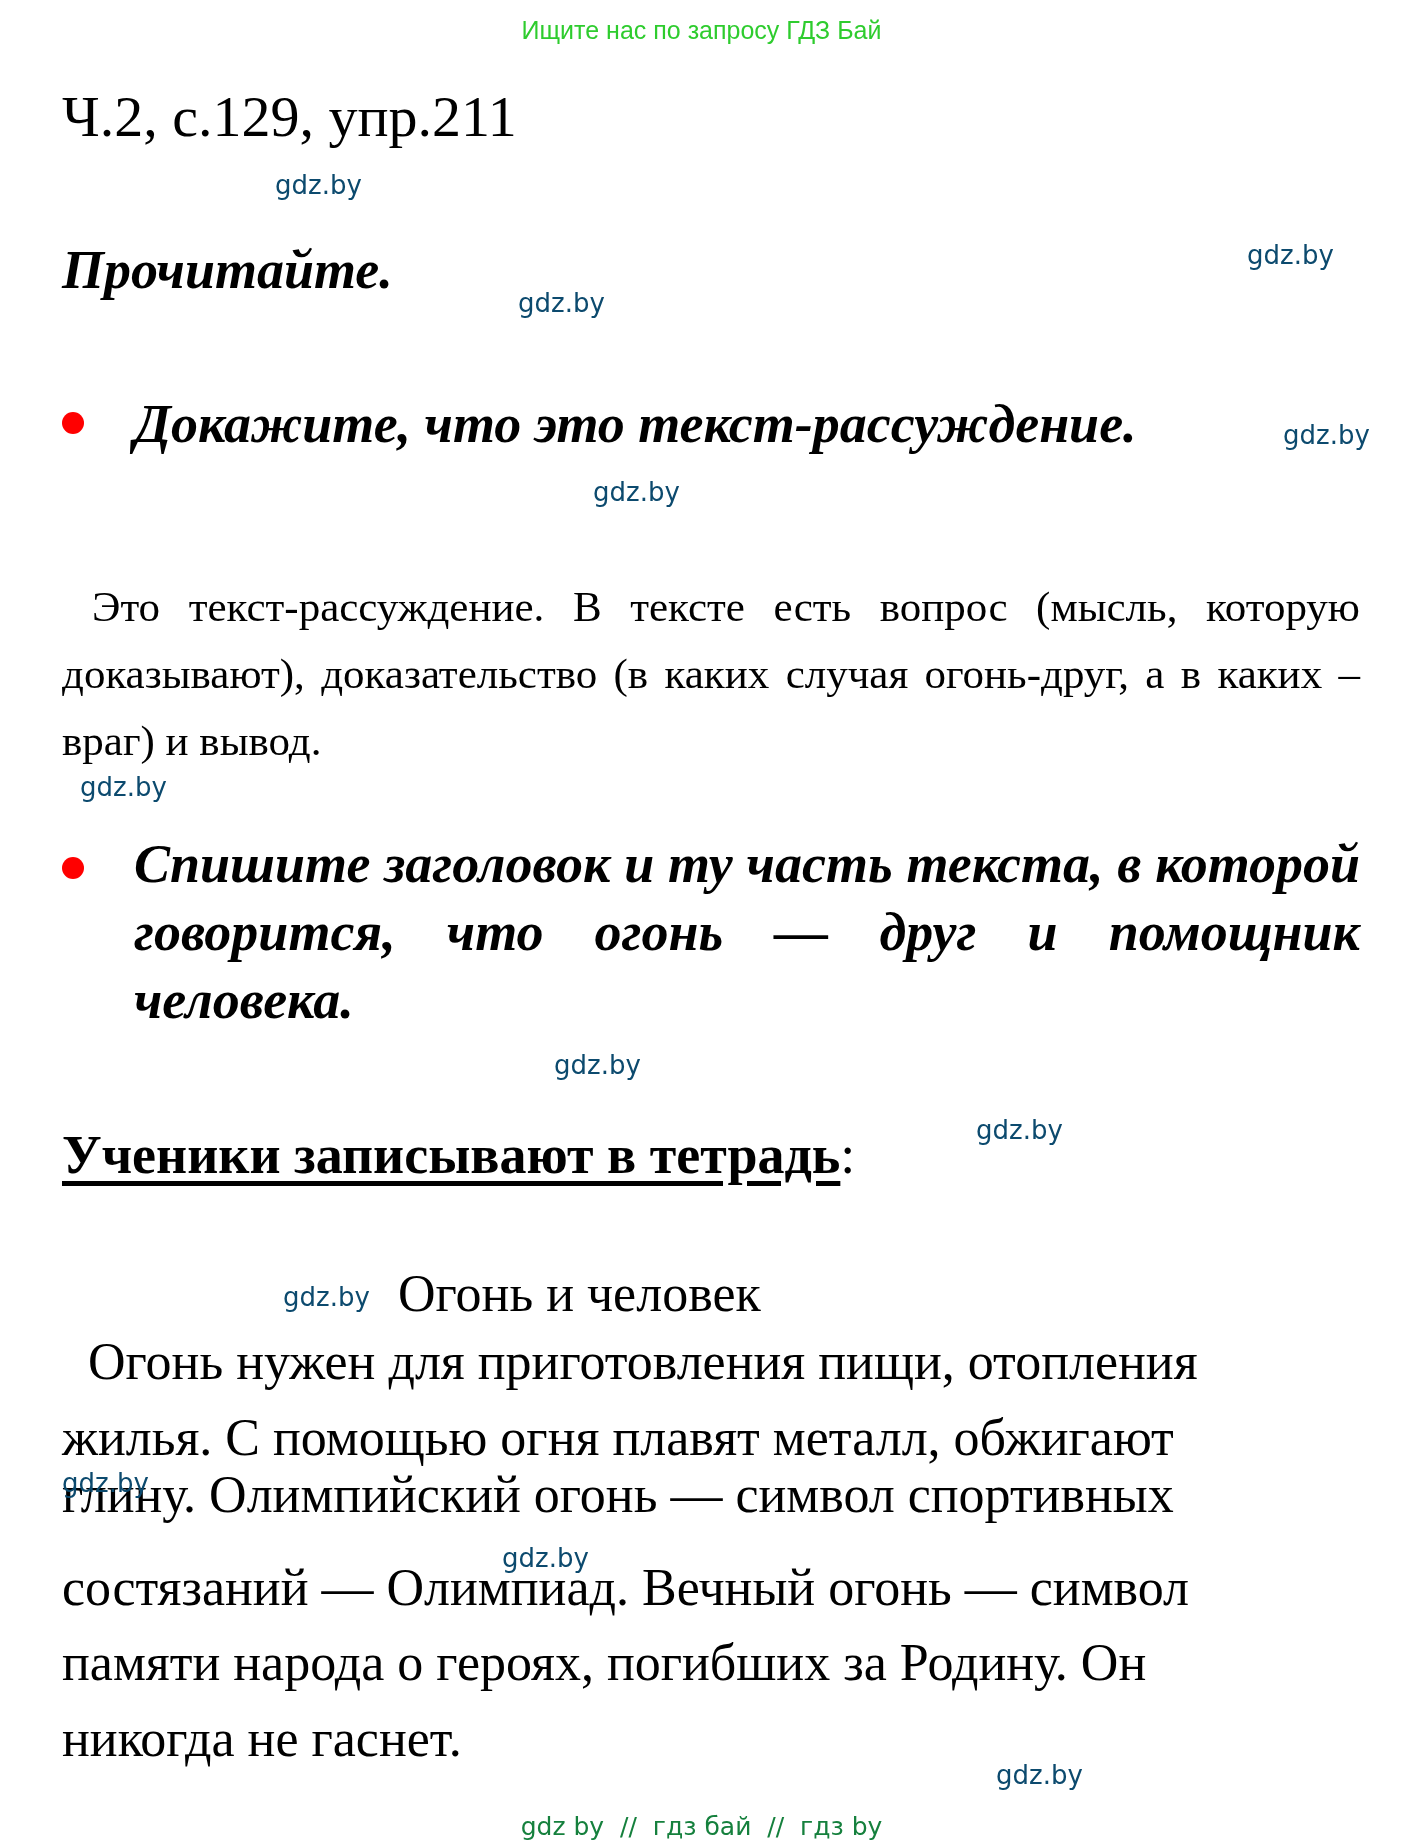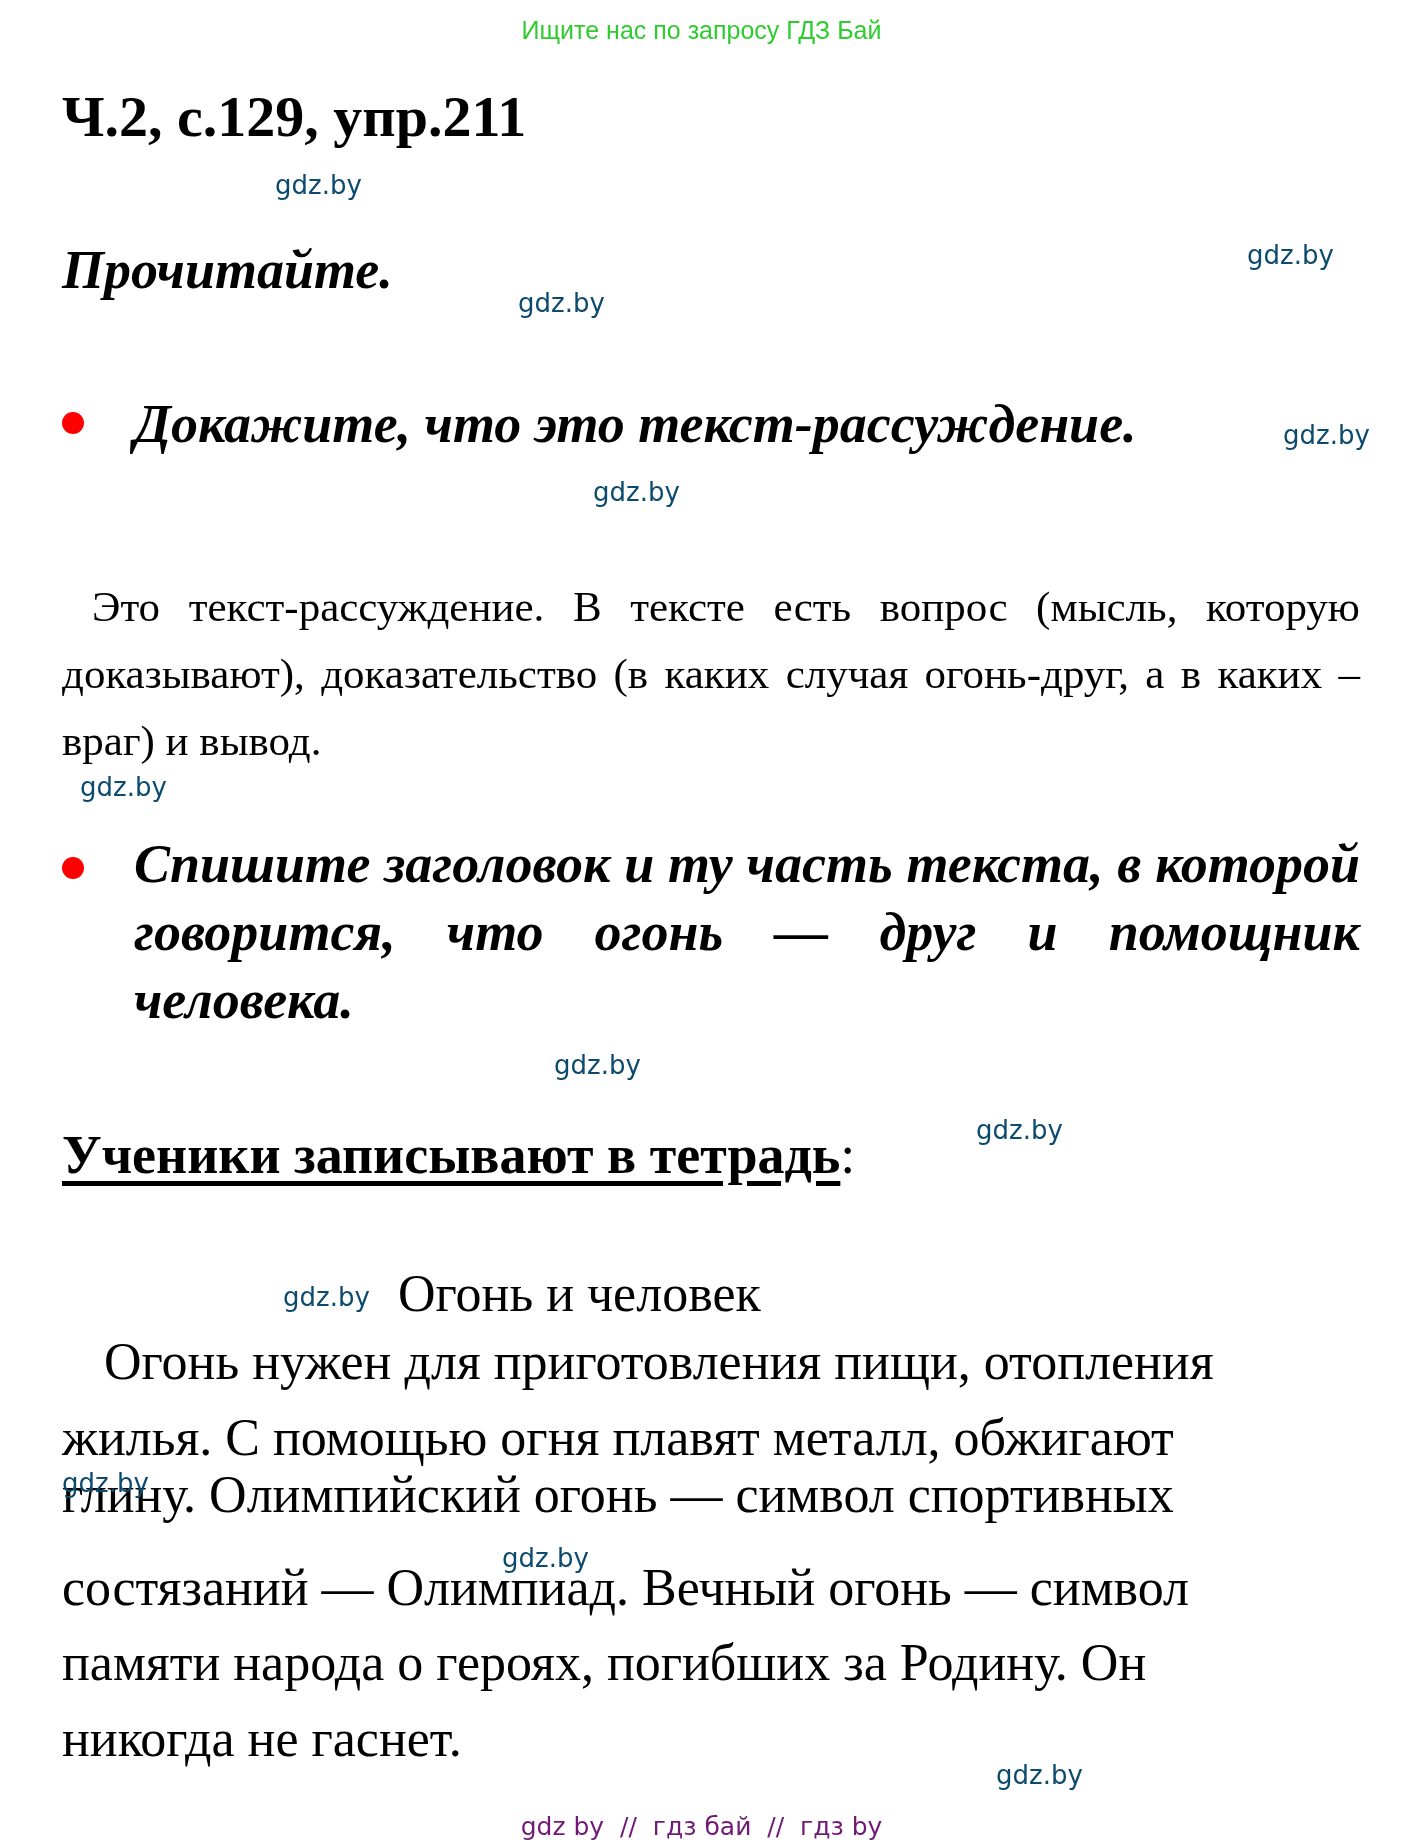--- a/index.html
+++ b/index.html
@@ -20,21 +20,21 @@
       left: 0; right: 0; top: 16px;
       text-align: center;
       font-family: "Liberation Sans", sans-serif;
       font-size: 25px;
       color: #2ecc2e;
       line-height: 28px;
     }
     .title {
       left: 62px; top: 82px;
       font-family: "Liberation Serif", serif;
-      font-weight: bold;
+      font-weight: normal;
       font-size: 58px;
       line-height: 70px;
     }
     .instruction {
       font-family: "Liberation Serif", serif;
       font-weight: bold;
       font-style: italic;
       font-size: 54px;
     }
     .read-instr { left: 62px; top: 235px; line-height: 70px; }
@@ -114,21 +114,21 @@
       font-family: "DejaVu Sans", sans-serif;
       font-size: 26px;
       color: #0c4a6e;
       line-height: 30px;
     }
     .footer {
       left: 0; right: 0; top: 1813px;
       text-align: center;
       font-family: "DejaVu Sans", sans-serif;
       font-size: 25px;
-      color: #701a75;
+      color: #15803d;
       line-height: 28px;
       white-space: pre;
     }
   </style>
 </head>
 <body>
 
 <div class="abs top-banner">Ищите нас по запросу ГДЗ Бай</div>
 
 <div class="abs title">Ч.2, с.129, упр.211</div>
@@ -143,21 +143,21 @@
 <div class="abs answer-para">Это текст-рассуждение. В тексте есть вопрос (мысль, которую доказывают), доказательство (в каких случая огонь-друг, а в каких – враг) и вывод.</div>
 
 <div class="abs bullet-row copy-row">
   <span class="bullet"></span>
   <span class="bullet-text">Спишите заголовок и ту часть текста, в которой говорится, что огонь — друг и помощник человека.</span>
 </div>
 
 <div class="abs students-heading"><span class="u">Ученики записывают в тетрадь</span><span style="font-weight:normal">:</span></div>
 
 <div class="abs story-title">Огонь и человек</div>
-<div class="abs story-line" style="left:104px; top:1330px;">Огонь нужен для приготовления пищи, отопления</div>
+<div class="abs story-line" style="left:88px; top:1330px;">Огонь нужен для приготовления пищи, отопления</div>
 <div class="abs story-line" style="top:1406px;">жилья. С помощью огня плавят металл, обжигают</div>
 <div class="abs story-line" style="top:1463px;font-family:Liberation Serif, serif;">глину. Олимпийский огонь — символ спортивных</div>
 <div class="abs story-line" style="top:1556px;">состязаний — Олимпиад. Вечный огонь — символ</div>
 <div class="abs story-line" style="top:1631px;">памяти народа о героях, погибших за Родину. Он</div>
 <div class="abs story-line" style="top:1707px;">никогда не гаснет.</div>
 
 <div class="abs wm" style="left:275px; top:170px;">gdz.by</div>
 <div class="abs wm" style="left:1247px; top:240px;">gdz.by</div>
 <div class="abs wm" style="left:518px; top:288px;">gdz.by</div>
 <div class="abs wm" style="left:1283px; top:420px;">gdz.by</div>

